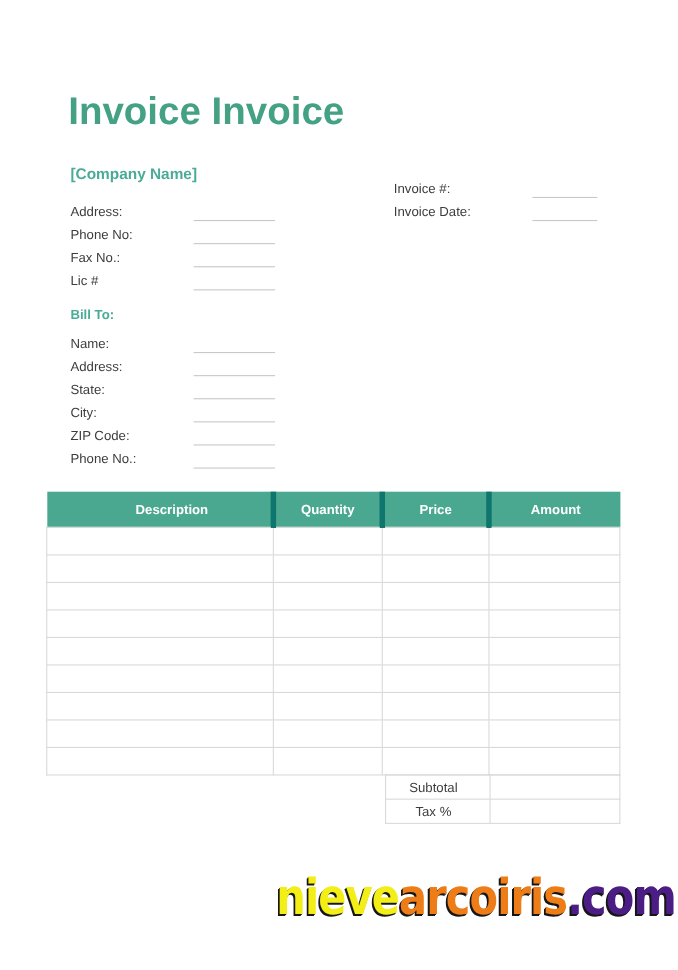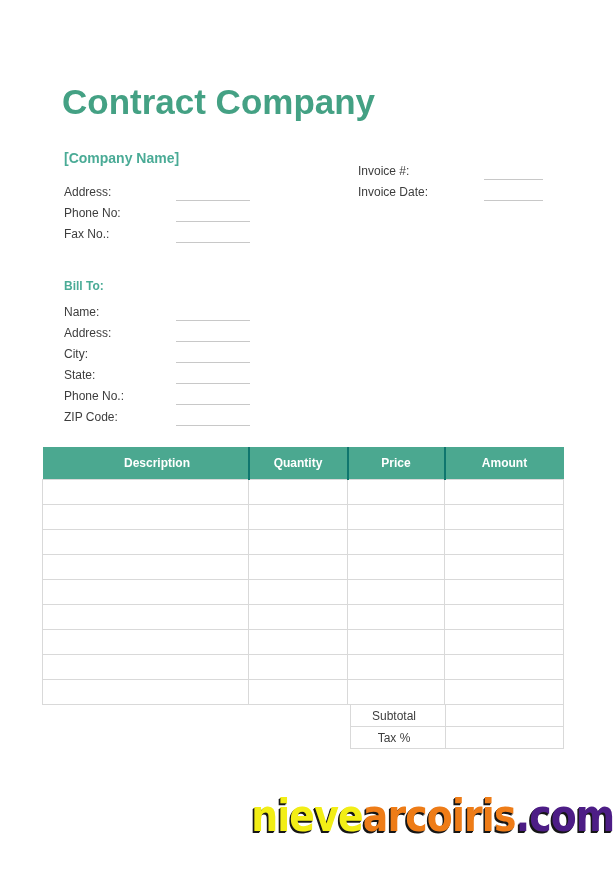--- a/index.html
+++ b/index.html
@@ -89,21 +89,21 @@
   .items-table col.c-qty  { width: 99px; }
   .items-table col.c-price{ width: 97px; }
   .items-table col.c-amt  { width: 119px; }
   .items-table thead th {
     background: #4ba890;
     color: #ffffff;
     font-size: 12px;
     font-weight: bold;
     height: 32px;
     text-align: center;
-    border-left: 2px solid #0f766e;
+    border-left: 5px solid #0f766e;
   }
   .items-table thead th:first-child {
     text-align: center;
     padding-left: 24px;
     border-left: none;
   }
   .items-table tbody td {
     height: 25px;
     border: 1px solid #d9d9d9;
     background: #ffffff;
@@ -148,35 +148,39 @@
     transform: scaleX(0.84);
     transform-origin: right center;
     text-shadow: -2px 2px 0 #161616, -1px 1px 0 #161616;
   }
 </style>
 </head>
 <body>
 
 <div class="page">
 
-  <h1 class="doc-title">Contract Company</h1>
+  <h1 class="doc-title">Invoice Invoice</h1>
 
   <div class="company-name">[Company Name]</div>
 
   <div class="field-group company-fields">
     <div class="field-row">
       <span class="field-label">Address:</span>
       <span class="field-line"></span>
     </div>
     <div class="field-row">
       <span class="field-label">Phone No:</span>
       <span class="field-line"></span>
     </div>
     <div class="field-row">
       <span class="field-label">Fax No.:</span>
+      <span class="field-line"></span>
+    </div>
+    <div class="field-row">
+      <span class="field-label">Lic #</span>
       <span class="field-line"></span>
     </div>
   </div>
 
   <div class="field-group invoice-fields">
     <div class="field-row">
       <span class="field-label">Invoice #:</span>
       <span class="field-line"></span>
     </div>
     <div class="field-row">
@@ -189,33 +193,33 @@
   <div class="field-group billto-fields">
     <div class="field-row">
       <span class="field-label">Name:</span>
       <span class="field-line"></span>
     </div>
     <div class="field-row">
       <span class="field-label">Address:</span>
       <span class="field-line"></span>
     </div>
     <div class="field-row">
+      <span class="field-label">State:</span>
+      <span class="field-line"></span>
+    </div>
+    <div class="field-row">
       <span class="field-label">City:</span>
       <span class="field-line"></span>
     </div>
     <div class="field-row">
-      <span class="field-label">State:</span>
+      <span class="field-label">ZIP Code:</span>
       <span class="field-line"></span>
     </div>
     <div class="field-row">
       <span class="field-label">Phone No.:</span>
-      <span class="field-line"></span>
-    </div>
-    <div class="field-row">
-      <span class="field-label">ZIP Code:</span>
       <span class="field-line"></span>
     </div>
   </div>
 
   <table class="items-table">
     <colgroup>
         <col class="c-desc">
         <col class="c-qty">
         <col class="c-price">
         <col class="c-amt">

